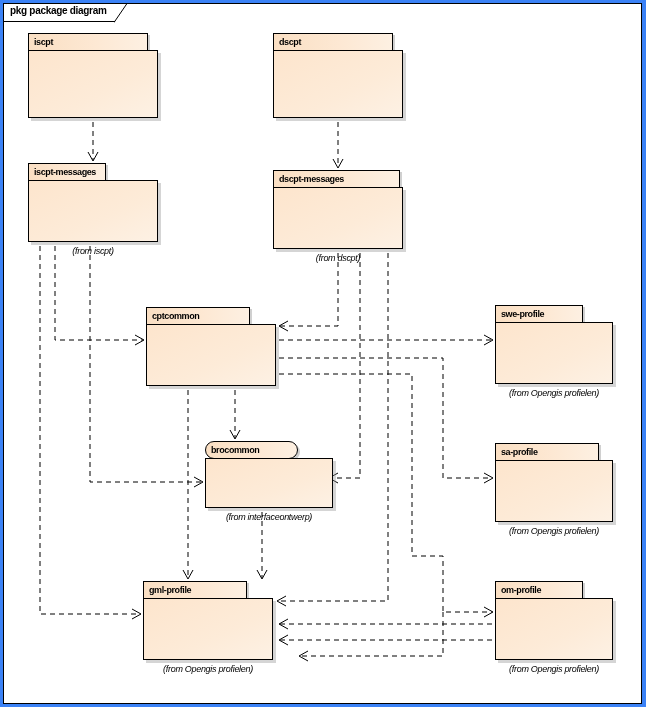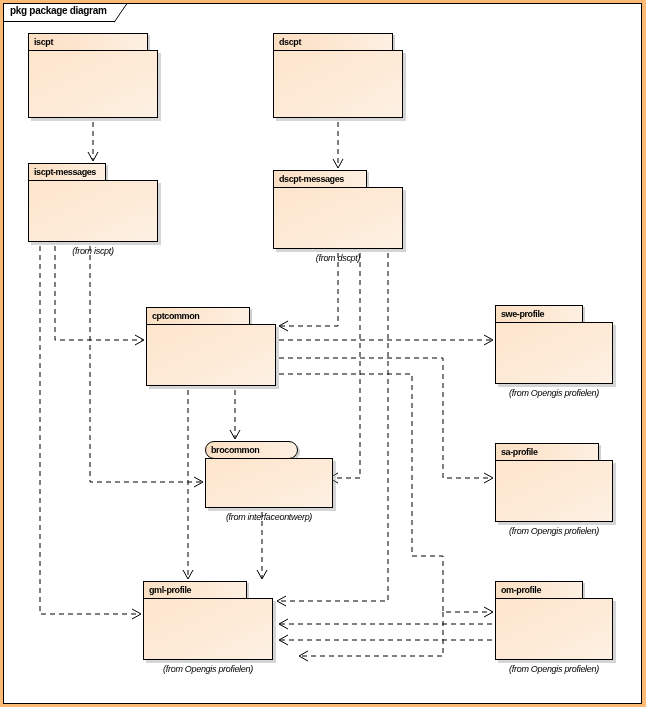--- a/index.html
+++ b/index.html
@@ -7,21 +7,21 @@
     padding: 0;
     background: #ffffff;
   }
   body {
     font-family: "Liberation Sans", sans-serif;
   }
   #canvas {
     position: relative;
     width: 646px;
     height: 707px;
-    background: #fdba74;
+    background: #3b82f6;
     overflow: hidden;
   }
 
   
   #frame {
     position: absolute;
     left: 3px;
     top: 3px;
     width: 639px;
     height: 701px;
@@ -209,21 +209,21 @@
         <div class="pkg-body" style="top: 17px; width: 130px; height: 68px;"></div>
       </div>
       <div class="pkg" style="left: 28px; top: 163px; width: 130px;">
         <div class="pkg-tab" style="width: 78px; padding-left: 7px;">
           <div class="pkg-tab-label">iscpt-messages</div>
         </div>
         <div class="pkg-body" style="top: 17px; width: 130px; height: 62px;"></div>
         <div class="pkg-from" style="left: 0px; top: 83px; width: 130px;">(from iscpt)</div>
       </div>
       <div class="pkg" style="left: 273px; top: 170px; width: 130px;">
-        <div class="pkg-tab" style="width: 94px;">
+        <div class="pkg-tab" style="width: 127px;">
           <div class="pkg-tab-label">dscpt-messages</div>
         </div>
         <div class="pkg-body" style="top: 17px; width: 130px; height: 62px;"></div>
         <div class="pkg-from" style="left: 0px; top: 83px; width: 130px;">(from dscpt)</div>
       </div>
       <div class="pkg" style="left: 146px; top: 307px; width: 130px;">
         <div class="pkg-tab" style="width: 104px;">
           <div class="pkg-tab-label">cptcommon</div>
         </div>
         <div class="pkg-body" style="top: 17px; width: 130px; height: 62px;"></div>

